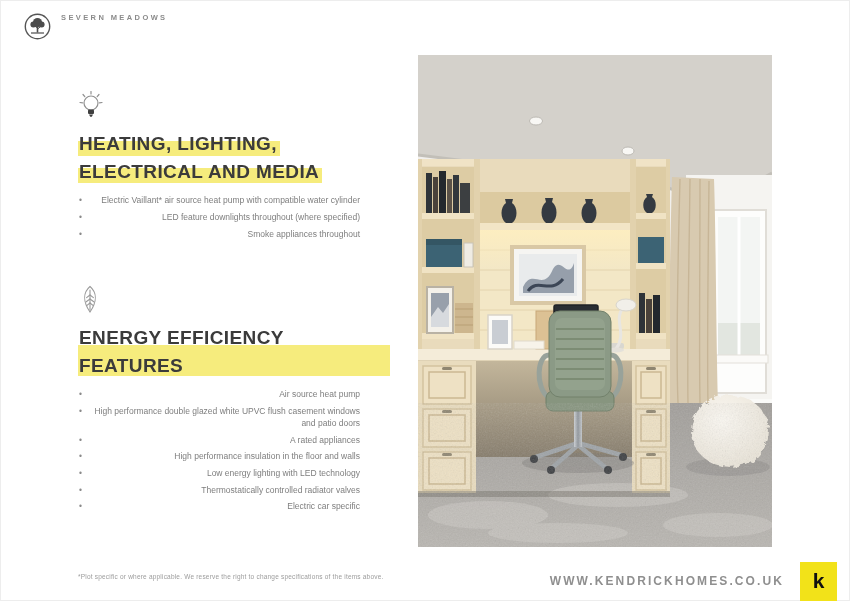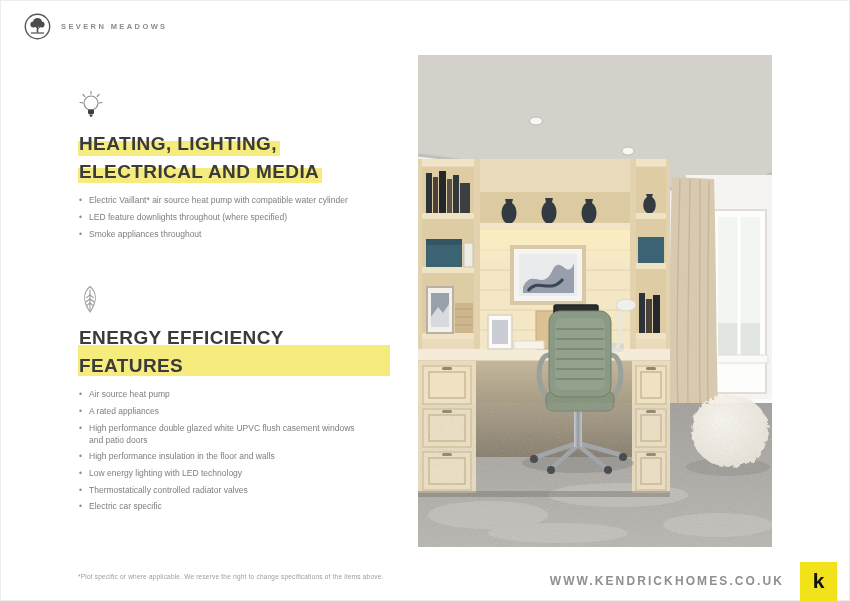--- a/index.html
+++ b/index.html
@@ -2,32 +2,32 @@
 <html><head>
 <meta charset="utf-8">
 <style>
   html,body{margin:0;padding:0;background:#ffffff;}
   .page{
     position:relative;width:850px;height:601px;background:#ffffff;
     font-family:"Liberation Sans",sans-serif;overflow:hidden;
     box-shadow:inset 0 0 0 1px #ededed;
   }
   
-  .brand{position:absolute;left:24px;top:13px;display:flex;align-items:center;gap:10px;}
+  .brand{position:absolute;left:24px;top:13px;display:flex;align-items:flex-start;gap:10px;}
   .brand-name{font-size:7.5px;font-weight:700;letter-spacing:2.4px;color:#8b8b8b;}
   
   .col{position:absolute;left:78px;top:90px;width:312px;}
   .sec-icon{display:block;margin-bottom:8px;}
   h2.sec-title{margin:0 0 10px 0;font-size:19px;line-height:1.45;font-weight:800;
     letter-spacing:.4px;color:#3b3b3b;}
   .hl{display:inline-block;padding:0 3px 0 1px;
     background:linear-gradient(to bottom,transparent 38%,#f6ec7d 38%,#f6ec7d 94%,transparent 94%);}
   ul.feat{list-style:none;margin:0;padding:0;width:282px;}
   ul.feat li{position:relative;padding-left:11px;margin:0 0 5px 0;
-    font-size:8.5px;line-height:1.38;color:#7e7e7e;}
+    font-size:8.5px;line-height:1.38;color:#7e7e7e;text-align:right;}
   ul.feat li::before{content:"•";position:absolute;left:1px;top:0;color:#8a8a8a;font-size:8.5px;}
   .sec2{margin-top:44px;}
   
   .photo{position:absolute;left:418px;top:55px;width:354px;height:492px;}
   
   .footnote{position:absolute;left:78px;top:573px;font-size:6.5px;color:#9c9c9c;letter-spacing:.2px;}
   .site-url{position:absolute;right:66px;top:574px;font-size:12px;font-weight:700;
     letter-spacing:2.1px;color:#8f8f8f;}
   .k-badge{position:absolute;left:800px;top:562px;width:37px;height:39px;background:#f2e219;
     display:flex;align-items:center;justify-content:center;}
@@ -94,22 +94,22 @@
           <line x1="12" y1="19" x2="15" y2="21.4"></line>
         </g>
       </svg>
 
       <h2 class="sec-title">
         <span class="hl">ENERGY EFFICIENCY FEATURES</span>
       </h2>
 
       <ul class="feat">
         <li>Air source heat pump</li>
+        <li>High performance double glazed white UPVC flush casement windows and patio doors</li>
         <li>A rated appliances</li>
-        <li>High performance double glazed white UPVC flush casement windows and patio doors</li>
         <li>High performance insulation in the floor and walls</li>
         <li>Low energy lighting with LED technology</li>
         <li>Thermostatically controlled radiator valves</li>
         <li>Electric car specific</li>
       </ul>
     </div>
   </div>
 
   <svg class="photo" viewBox="0 0 354 492" aria-hidden="true">
     <defs>

